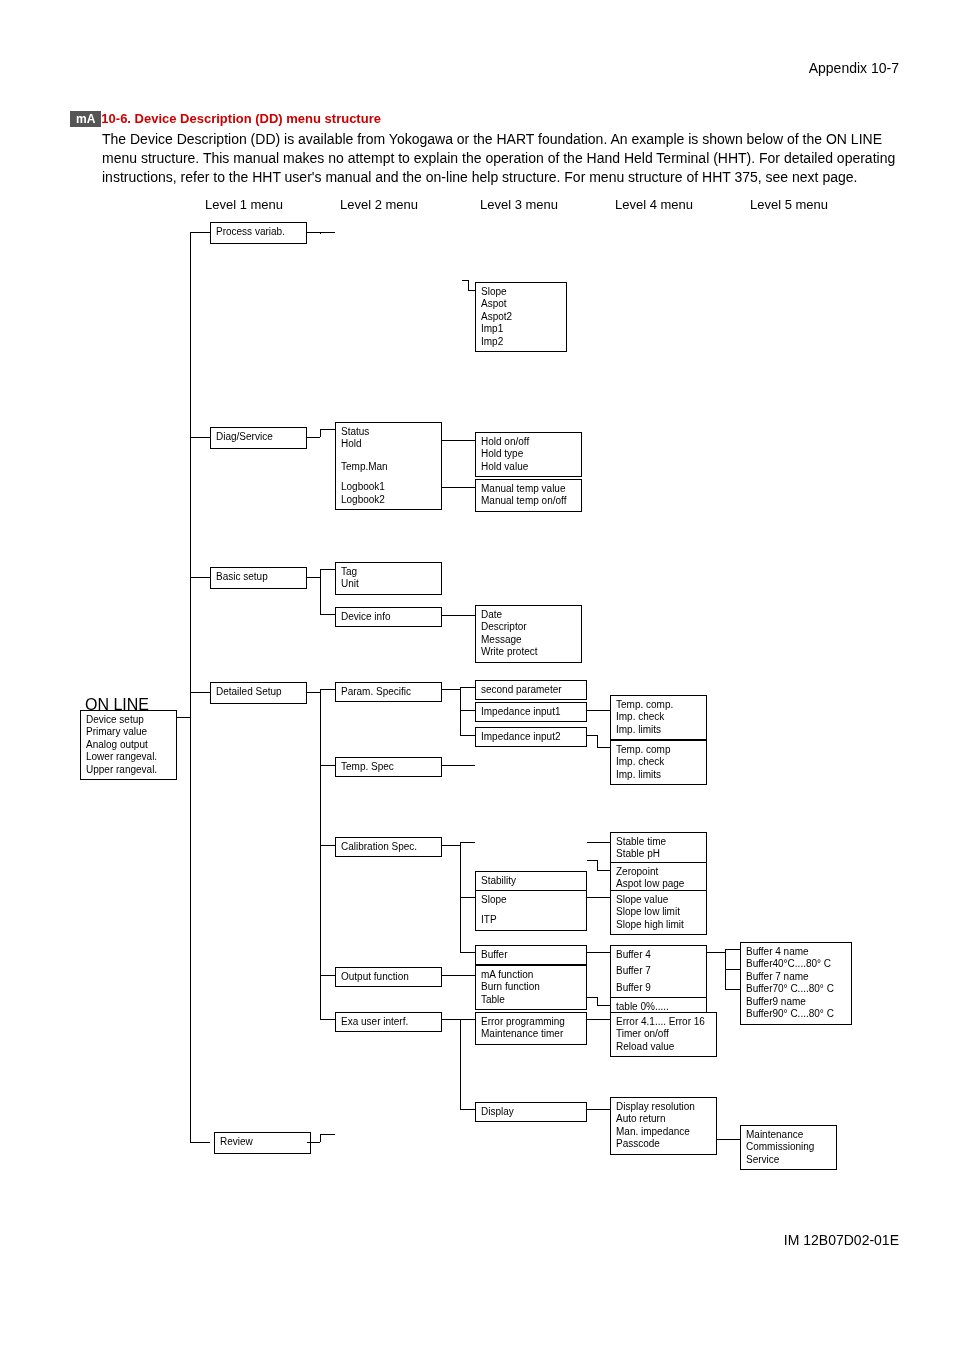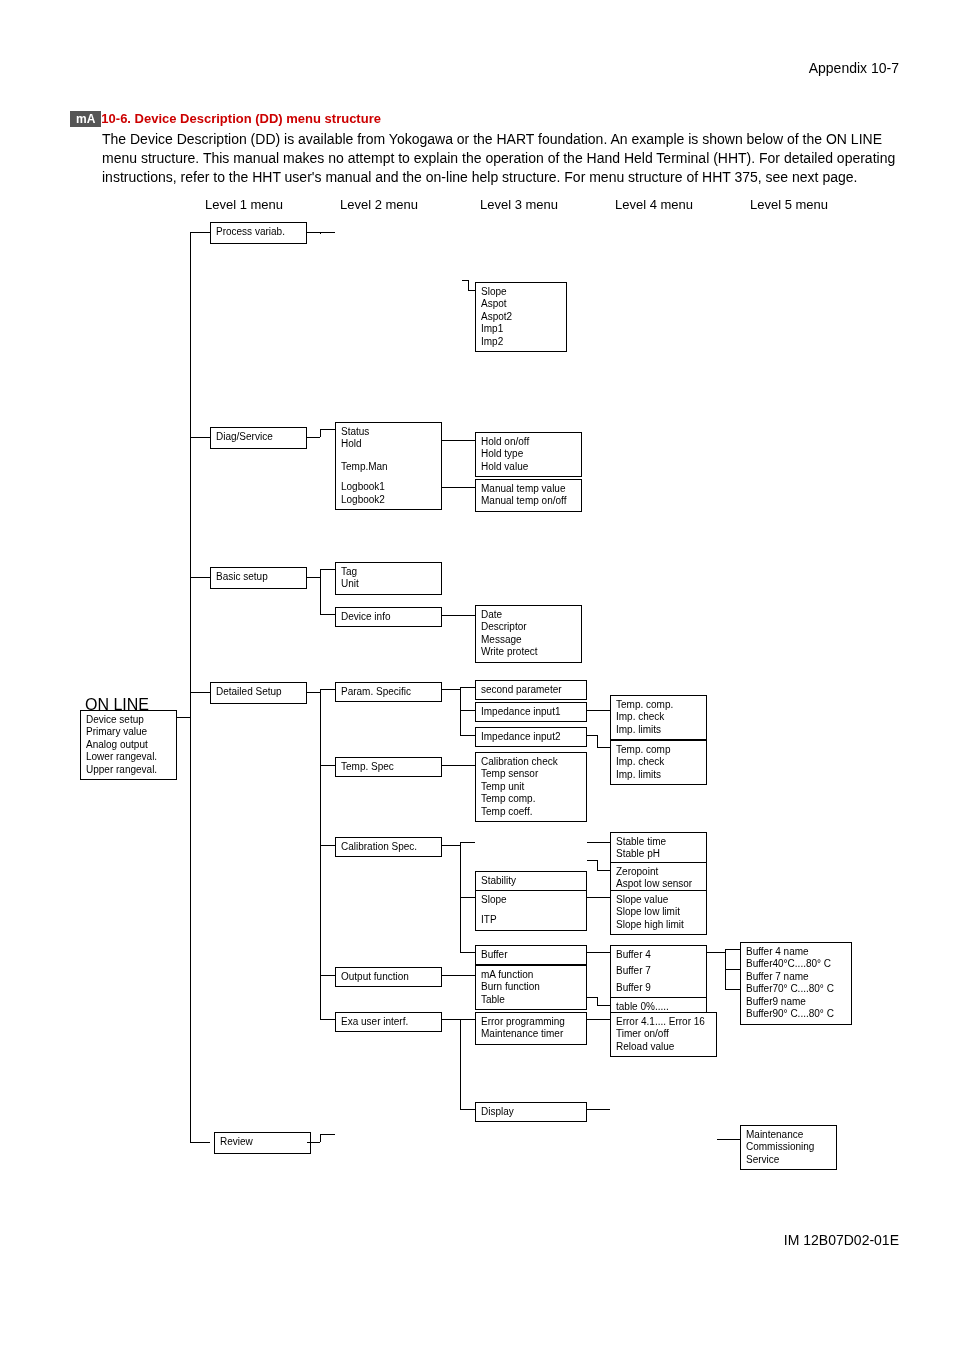--- a/index.html
+++ b/index.html
@@ -206,27 +206,20 @@
   <div class="conn h" style="left:507px;top:513px;width:23px"></div>
   <div class="box" style="left:530px;top:543px;width:85px">
     <div>Temp. comp</div>
     <div>Imp. check</div>
     <div>Imp. limits</div>
   </div>
   <div class="conn h" style="left:507px;top:538px;width:10px"></div>
   <div class="conn v" style="left:517px;top:538px;height:12px"></div>
   <div class="conn h" style="left:517px;top:550px;width:13px"></div>
 
-  <div class="box" style="left:395px;top:555px;width:100px">
-    <div>Calibration check</div>
-    <div>Temp sensor</div>
-    <div>Temp unit</div>
-    <div>Temp comp.</div>
-    <div>Temp coeff.</div>
-  </div>
   <div class="conn h" style="left:362px;top:568px;width:33px"></div>
 
   <div class="conn h" style="left:362px;top:648px;width:18px"></div>
   <div class="conn v" style="left:380px;top:645px;height:110px"></div>
   <div class="box" style="left:395px;top:674px;width:100px">
     <div>Stability</div>
     <div style="height:6px"></div>
     <div>Aspot</div>
   </div>
   <div class="conn h" style="left:380px;top:645px;width:15px"></div>
@@ -239,21 +232,21 @@
   <div class="box" style="left:395px;top:748px;width:100px;height:12px">Buffer</div>
   <div class="conn h" style="left:380px;top:755px;width:15px"></div>
 
   <div class="box" style="left:530px;top:635px;width:85px">
     <div>Stable time</div>
     <div>Stable pH</div>
   </div>
   <div class="conn h" style="left:507px;top:645px;width:23px"></div>
   <div class="box" style="left:530px;top:665px;width:85px">
     <div>Zeropoint</div>
-    <div>Aspot low sensor</div>
+    <div>Aspot low page</div>
     <div>Aspot high limit</div>
   </div>
   <div class="conn h" style="left:507px;top:663px;width:10px"></div>
   <div class="conn v" style="left:517px;top:663px;height:10px"></div>
   <div class="conn h" style="left:517px;top:673px;width:13px"></div>
 
   <div class="box" style="left:530px;top:693px;width:85px">
     <div>Slope value</div>
     <div>Slope low limit</div>
     <div>Slope high  limit</div>
@@ -307,20 +300,26 @@
   <div class="conn h" style="left:380px;top:822px;width:15px"></div>
   <div class="box" style="left:530px;top:815px;width:95px">
     <div>Error 4.1.... Error 16</div>
     <div>Timer on/off</div>
     <div>Reload value</div>
   </div>
   <div class="conn h" style="left:507px;top:822px;width:23px"></div>
 
   <div class="box" style="left:395px;top:905px;width:100px;height:12px">Display</div>
   <div class="conn h" style="left:380px;top:912px;width:15px"></div>
+  <div class="box" style="left:530px;top:900px;width:95px">
+    <div>Display resolution</div>
+    <div>Auto return</div>
+    <div>Man. impedance</div>
+    <div>Passcode</div>
+  </div>
   <div class="conn h" style="left:507px;top:912px;width:23px"></div>
 
   <div class="box" style="left:660px;top:928px;width:85px">
     <div>Maintenance</div>
     <div>Commissioning</div>
     <div>Service</div>
   </div>
   <div class="conn h" style="left:637px;top:942px;width:23px"></div>
 
   <div class="conn h" style="left:227px;top:945px;width:13px"></div>

